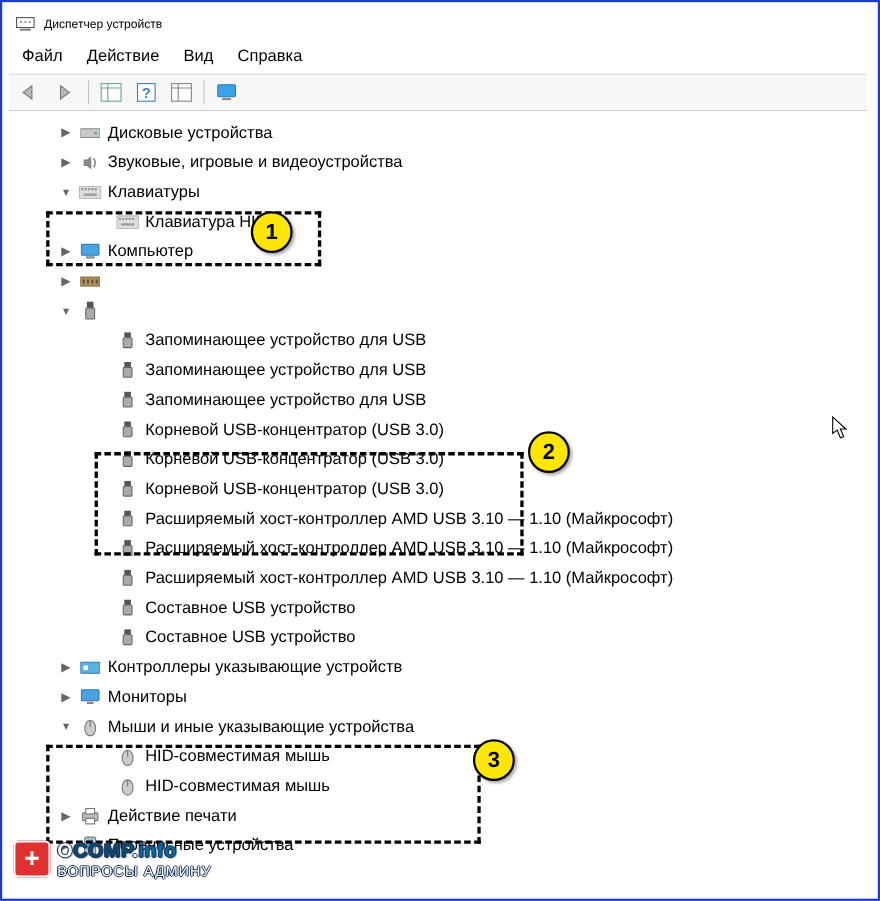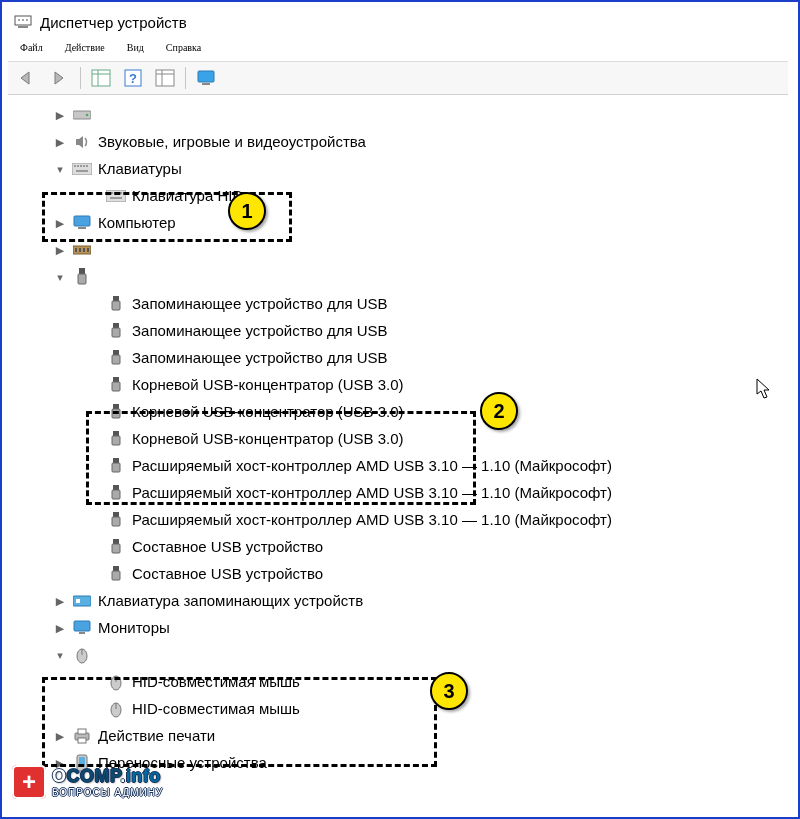--- a/index.html
+++ b/index.html
@@ -19,34 +19,33 @@
   }
   .window {
     width: 780px;
     margin: 6px 0 0 6px;
     background: #fff;
   }
   .titlebar {
     display: flex;
     align-items: center;
     padding: 5px 6px;
-    font-size: 15px;
+    font-size: 11px;
   }
   .titlebar .ticon {
     width: 18px; height: 18px;
     margin-right: 8px;
     display: inline-flex;
     align-items: center; justify-content: center;
   }
   .menubar {
     display: flex;
     gap: 22px;
     padding: 6px 12px 8px 12px;
-    font-size: 10px;
-    font-family: Liberation Serif, serif;
+    font-size: 15px;
   }
   .menubar span { cursor: default; }
   .toolbar {
     display: flex;
     align-items: center;
     gap: 8px;
     padding: 4px 8px;
     border-top: 1px solid #ddd;
     border-bottom: 1px solid #d0d0d0;
     background: #f7f7f7;
@@ -139,21 +138,21 @@
   .watermark .wtxt1 {
     font-size: 18px;
     font-weight: bold;
     color: #fff;
     text-shadow: -1px 0 #19335c, 1px 0 #19335c, 0 -1px #19335c, 0 1px #19335c, 1px 1px 2px rgba(0,0,0,.5);
     letter-spacing: 0.5px;
   }
   .watermark .wtxt1 .comp { color: #0c4a6e; margin-top: 13px; }
   .watermark .wtxt1 .info { color: #0369a1; }
   .watermark .wtxt2 {
-    font-size: 10px;
+    font-size: 13px;
     color: #fff;
     text-shadow: -1px 0 #19335c, 1px 0 #19335c, 0 -1px #19335c, 0 1px #19335c;
     letter-spacing: 1px;
   }
 </style>
 </head>
 <body>
 
 <div class="outer">
   <div class="window">
@@ -222,20 +221,21 @@
     <div class="tree">
 
       <div class="row">
         <span class="exp">▶</span>
         <span class="ico">
             <svg width="18" height="14" viewBox="0 0 18 14">
               <rect x="0" y="3" width="18" height="8" rx="1" fill="#c7c7c7" stroke="#888"></rect>
               <circle cx="14" cy="7" r="1.3" fill="#5a5"></circle>
             </svg>
           </span>
+        <span>Дисковые устройства</span>
       </div>
 
       <div class="row">
         <span class="exp">▶</span>
         <span class="ico">
             <svg width="16" height="16" viewBox="0 0 16 16">
               <path d="M2 5h3l4-3v12l-4-3H2z" fill="#888"></path>
               <path d="M11 4c2 2 2 6 0 8" fill="none" stroke="#888" stroke-width="1.5"></path>
             </svg>
           </span>
@@ -407,21 +407,21 @@
         </div>
 
       <div class="row">
         <span class="exp">▶</span>
         <span class="ico">
             <svg width="18" height="14" viewBox="0 0 18 14">
               <rect x="0" y="2" width="18" height="10" rx="1" fill="#5ab0e0" stroke="#2a7ab5"></rect>
               <rect x="3" y="5" width="4" height="4" fill="#fff"></rect>
             </svg>
           </span>
-        <span>Клавиатура запоминающих устройств</span>
+        <span>Контроллеры указывающие устройств</span>
       </div>
 
       <div class="row">
         <span class="exp">▶</span>
         <span class="ico">
             <svg width="18" height="16" viewBox="0 0 18 16">
               <rect x="1" y="1" width="16" height="10" rx="1" fill="#4aa3e0" stroke="#2a7ab5"></rect>
               <rect x="6" y="12" width="6" height="2" fill="#888"></rect>
             </svg>
           </span>
@@ -429,20 +429,21 @@
       </div>
 
       <div class="row">
         <span class="exp">▾</span>
         <span class="ico">
             <svg width="12" height="18" viewBox="0 0 12 18">
               <ellipse cx="6" cy="10" rx="5" ry="7" fill="#ccc" stroke="#777"></ellipse>
               <line x1="6" y1="3" x2="6" y2="9" stroke="#777"></line>
             </svg>
           </span>
+        <span>Мыши и иные указывающие устройства</span>
       </div>
       <div class="child-noexp">
           <span class="ico">
             <svg width="12" height="18" viewBox="0 0 12 18">
               <ellipse cx="6" cy="10" rx="5" ry="7" fill="#ccc" stroke="#777"></ellipse>
               <line x1="6" y1="3" x2="6" y2="9" stroke="#777"></line>
             </svg>
           </span>
           <span>HID-совместимая мышь</span>
         </div>

